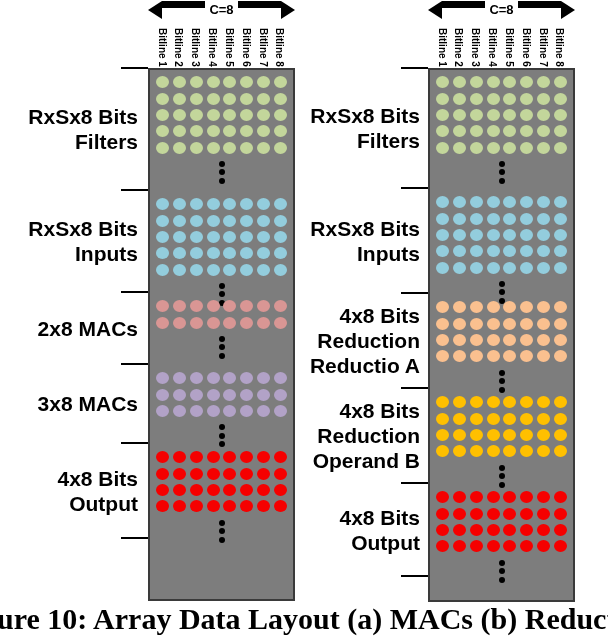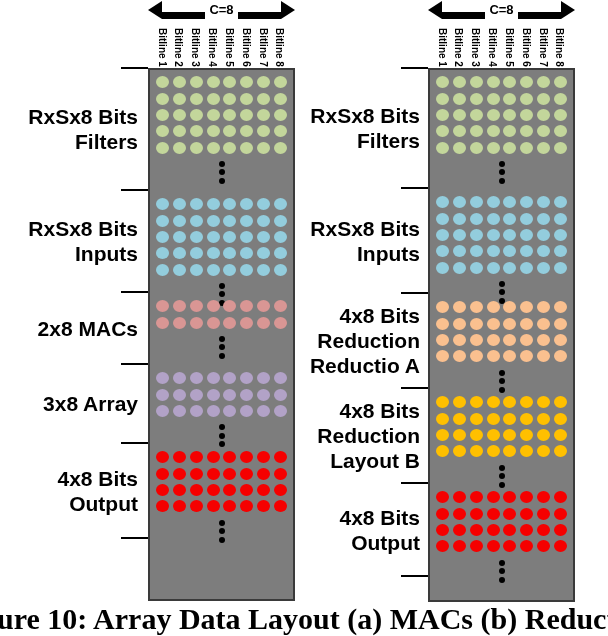--- a/index.html
+++ b/index.html
@@ -12,21 +12,21 @@
   .dot{width:13px;height:12px;border-radius:50%;}
   .ellipsis{display:flex;flex-direction:column;align-items:center;gap:2.5px;margin-top:5px;}
   .edot{width:6px;height:6px;border-radius:50%;background:#000;}
 
   .tick{position:absolute;height:2px;width:27px;background:#000;}
 
   .sec-label{position:absolute;display:flex;align-items:center;justify-content:flex-end;
              text-align:right;font-weight:bold;font-size:21px;line-height:25px;color:#000;
              padding-right:4px;box-sizing:border-box;}
 
-  .arrow{position:absolute;display:flex;align-items:flex-end;height:18px;top:1px;}
+  .arrow{position:absolute;display:flex;align-items:flex-start;height:18px;top:1px;}
   .arrow .shaft{flex:1;height:7px;background:#000;}
   .tri-l{width:0;height:0;border-top:9px solid transparent;border-bottom:9px solid transparent;border-right:14px solid #000;}
   .tri-r{width:0;height:0;border-top:9px solid transparent;border-bottom:9px solid transparent;border-left:14px solid #000;}
   .arrow .albl{font-weight:bold;font-size:13px;line-height:18px;padding:0 4px;color:#000;}
 
   .bitlines{position:absolute;top:19px;height:48px;}
   .bitline{position:absolute;bottom:0;writing-mode:vertical-rl;white-space:nowrap;
            font-size:10px;font-weight:bold;color:#000;}
 
   .caption{position:absolute;top:602px;left:-3px;font-family:"Liberation Serif",serif;
@@ -66,21 +66,21 @@
           <div>Inputs</div>
         </div>
       </div>
       <div class="sec-label" style="left: 0px; width: 142px; top: 292px; height: 72px;">
         <div>
           <div>2x8 MACs</div>
         </div>
       </div>
       <div class="sec-label" style="left: 0px; width: 142px; top: 364px; height: 79px;">
         <div>
-          <div>3x8 Array</div>
+          <div>3x8 MACs</div>
         </div>
       </div>
       <div class="sec-label" style="left: 0px; width: 142px; top: 443px; height: 95px;">
         <div>
           <div>4x8 Bits</div>
           <div>Output</div>
         </div>
       </div>
       <div class="panel" style="left: 148px; top: 68px; width: 147px; height: 533px; background: rgb(125, 125, 125); border-color: rgb(58, 58, 58);">
         <div class="section" style="height: 122px;">
@@ -348,21 +348,21 @@
         <div>
           <div>4x8 Bits</div>
           <div>Reduction</div>
           <div>Reductio A</div>
         </div>
       </div>
       <div class="sec-label" style="left: 298px; width: 126px; top: 388px; height: 95px;">
         <div>
           <div>4x8 Bits</div>
           <div>Reduction</div>
-          <div>Layout B</div>
+          <div>Operand B</div>
         </div>
       </div>
       <div class="sec-label" style="left: 298px; width: 126px; top: 483px; height: 93px;">
         <div>
           <div>4x8 Bits</div>
           <div>Output</div>
         </div>
       </div>
       <div class="panel" style="left: 428px; top: 68px; width: 147px; height: 534px; background: rgb(125, 125, 125); border-color: rgb(58, 58, 58);">
         <div class="section" style="height: 120px;">

